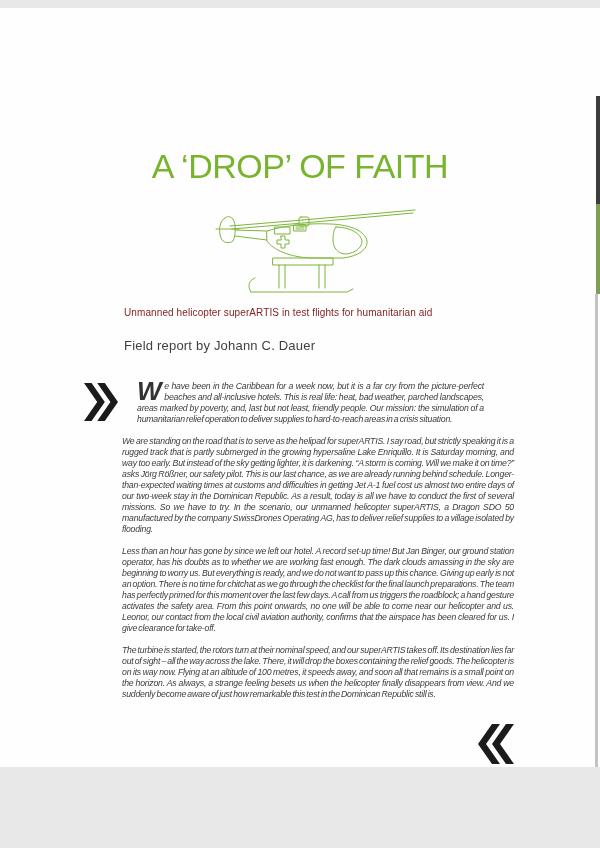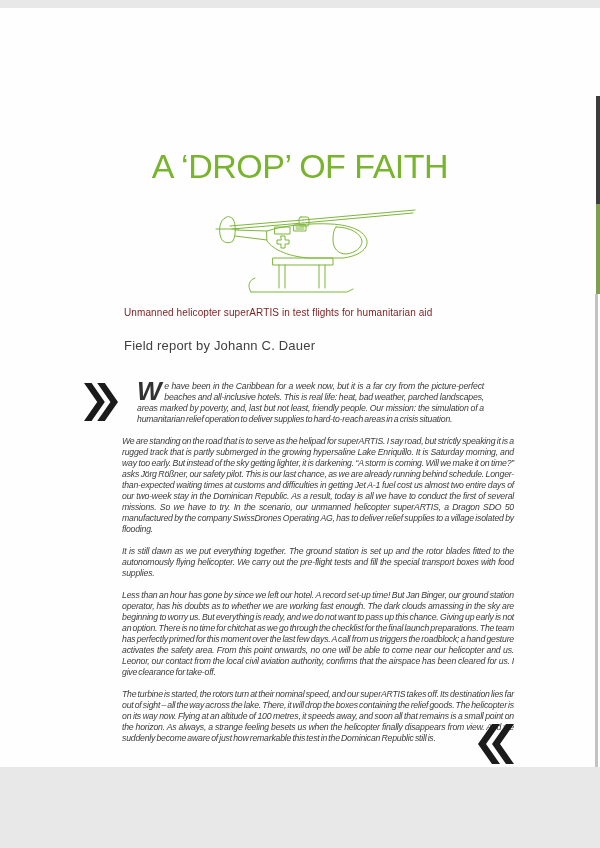--- a/index.html
+++ b/index.html
@@ -95,21 +95,20 @@
       <g fill="#1b1b1b">
         <path d="M0,0 L8,0 L22,20 L8,40 L0,40 L14,20 Z"></path>
         <path d="M14,0 L22,0 L36,20 L22,40 L14,40 L28,20 Z"></path>
       </g>
     </svg>
   </div>
 
   <div class="body">
     <p class="opening"><span class="dropcap">W</span><span>e have been in the Caribbean for a week now, but it is a far cry from the picture-perfect beaches and all-inclusive hotels. This is real life: heat, bad weather, parched landscapes, areas marked by poverty, and, last but not least, friendly people. Our mission: the simulation of a humanitarian relief operation to deliver supplies to hard-to-reach areas in a crisis situation.</span></p>
     <p>We are standing on the road that is to serve as the helipad for superARTIS. I say road, but strictly speaking it is a rugged track that is partly submerged in the growing hypersaline Lake Enriquillo. It is Saturday morning, and way too early. But instead of the sky getting lighter, it is darkening. “A storm is coming. Will we make it on time?” asks Jörg Rößner, our safety pilot. This is our last chance, as we are already running behind schedule. Longer-than-expected waiting times at customs and difficulties in getting Jet A-1 fuel cost us almost two entire days of our two-week stay in the Dominican Republic. As a result, today is all we have to conduct the first of several missions. So we have to try. In the scenario, our unmanned helicopter superARTIS, a Dragon SDO 50 manufactured by the company SwissDrones Operating AG, has to deliver relief supplies to a village isolated by flooding.</p>
-    <p>It is still dawn as we put everything together. The ground station is set up and the rotor blades fitted to the autonomously flying helicopter. We carry out the pre-flight tests and fill the special transport boxes with food supplies.</p>
     <p>Less than an hour has gone by since we left our hotel. A record set-up time! But Jan Binger, our ground station operator, has his doubts as to whether we are working fast enough. The dark clouds amassing in the sky are beginning to worry us. But everything is ready, and we do not want to pass up this chance. Giving up early is not an option. There is no time for chitchat as we go through the checklist for the final launch preparations. The team has perfectly primed for this moment over the last few days. A call from us triggers the roadblock; a hand gesture activates the safety area. From this point onwards, no one will be able to come near our helicopter and us. Leonor, our contact from the local civil aviation authority, confirms that the airspace has been cleared for us. I give clearance for take-off.</p>
     <p>The turbine is started, the rotors turn at their nominal speed, and our superARTIS takes off. Its destination lies far out of sight – all the way across the lake. There, it will drop the boxes containing the relief goods. The helicopter is on its way now. Flying at an altitude of 100 metres, it speeds away, and soon all that remains is a small point on the horizon. As always, a strange feeling besets us when the helicopter finally disappears from view. And we suddenly become aware of just how remarkable this test in the Dominican Republic still is.</p>
   </div>
 
   <div class="closequote">
     <svg width="36" height="40" viewBox="0 0 36 40">
       <g fill="#1b1b1b">
         <path d="M36,0 L28,0 L14,20 L28,40 L36,40 L22,20 Z"></path>
         <path d="M22,0 L14,0 L0,20 L14,40 L22,40 L8,20 Z"></path>
       </g>

